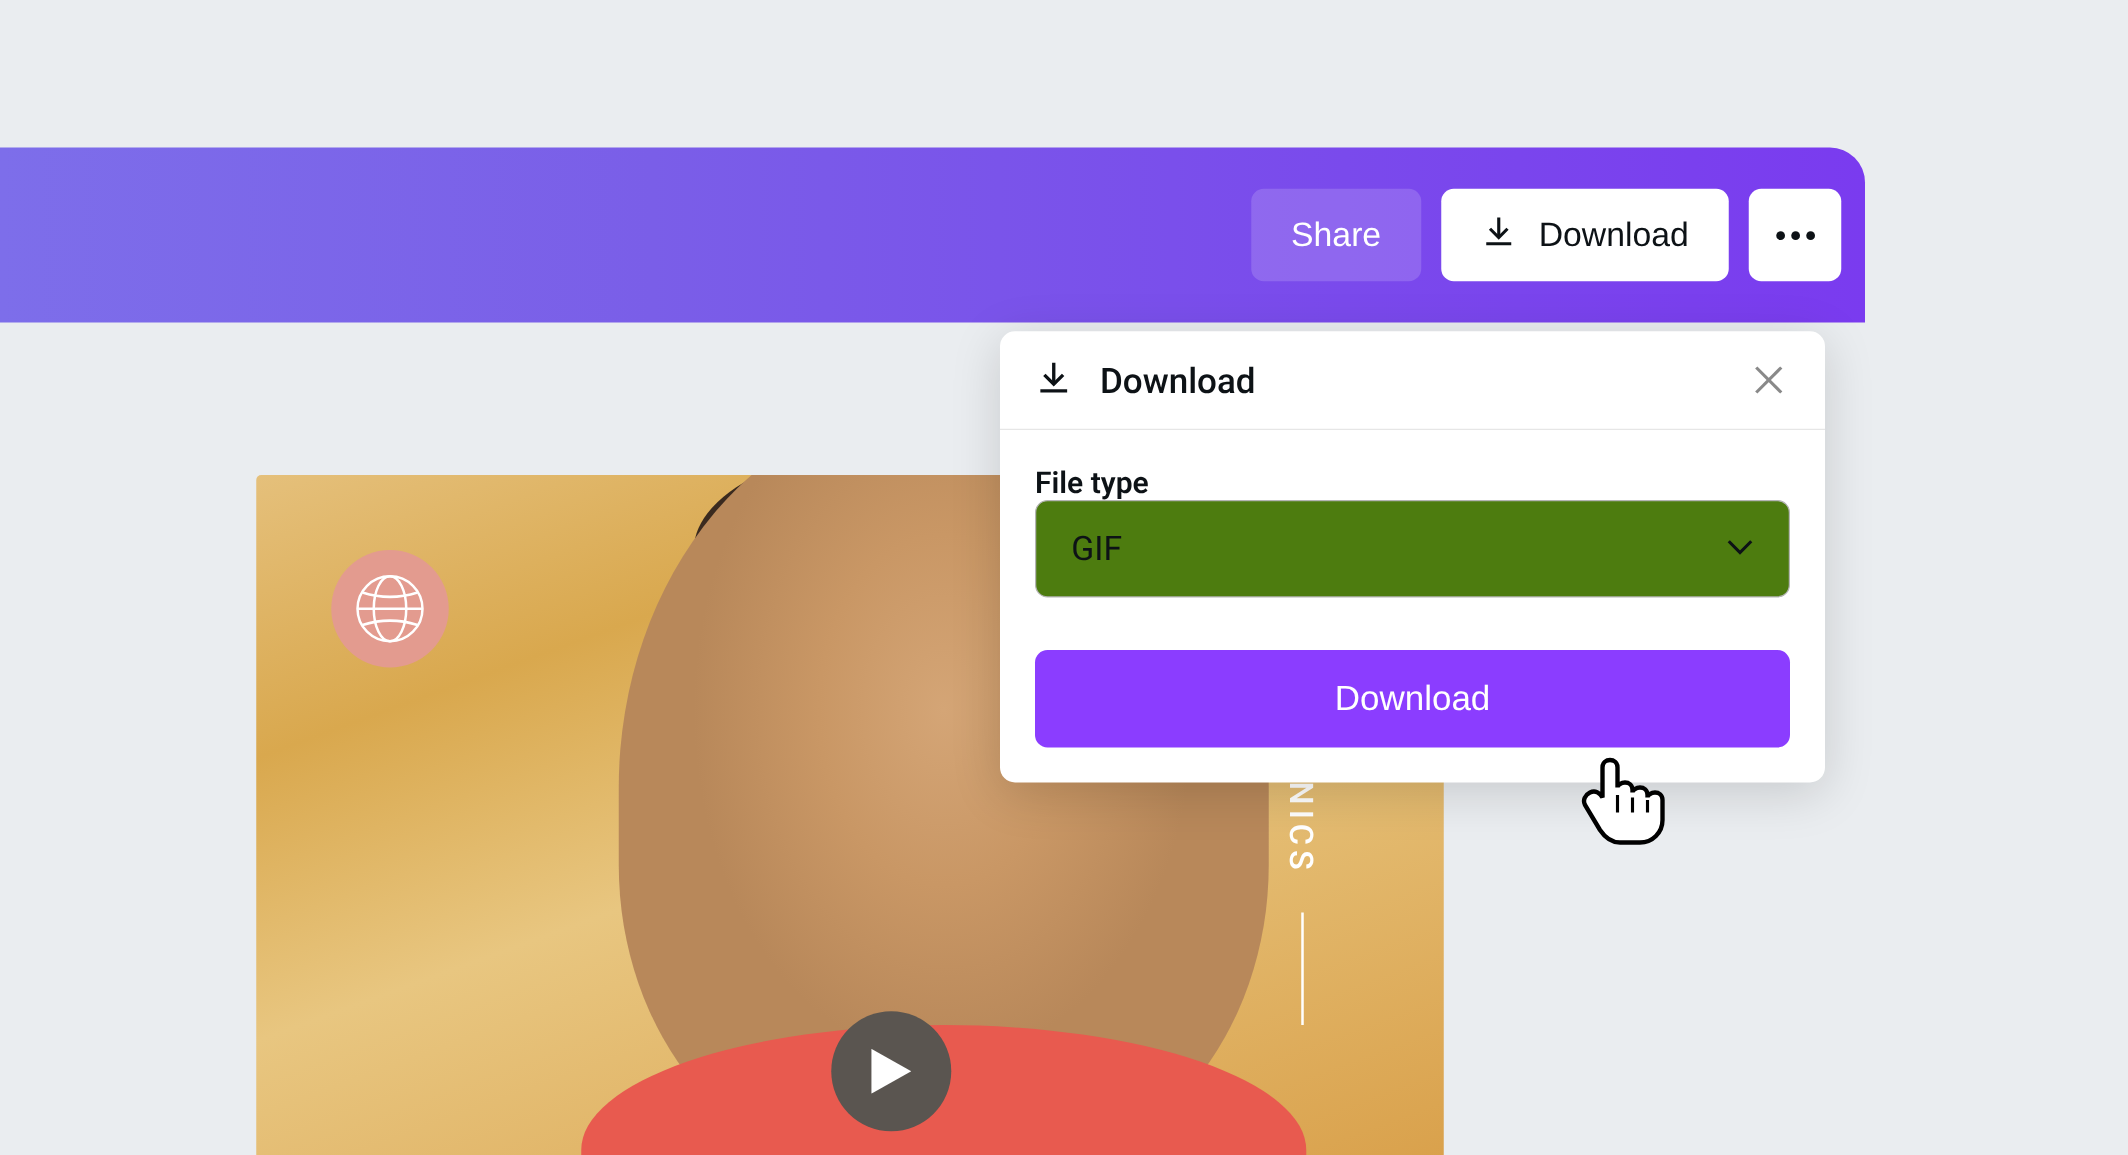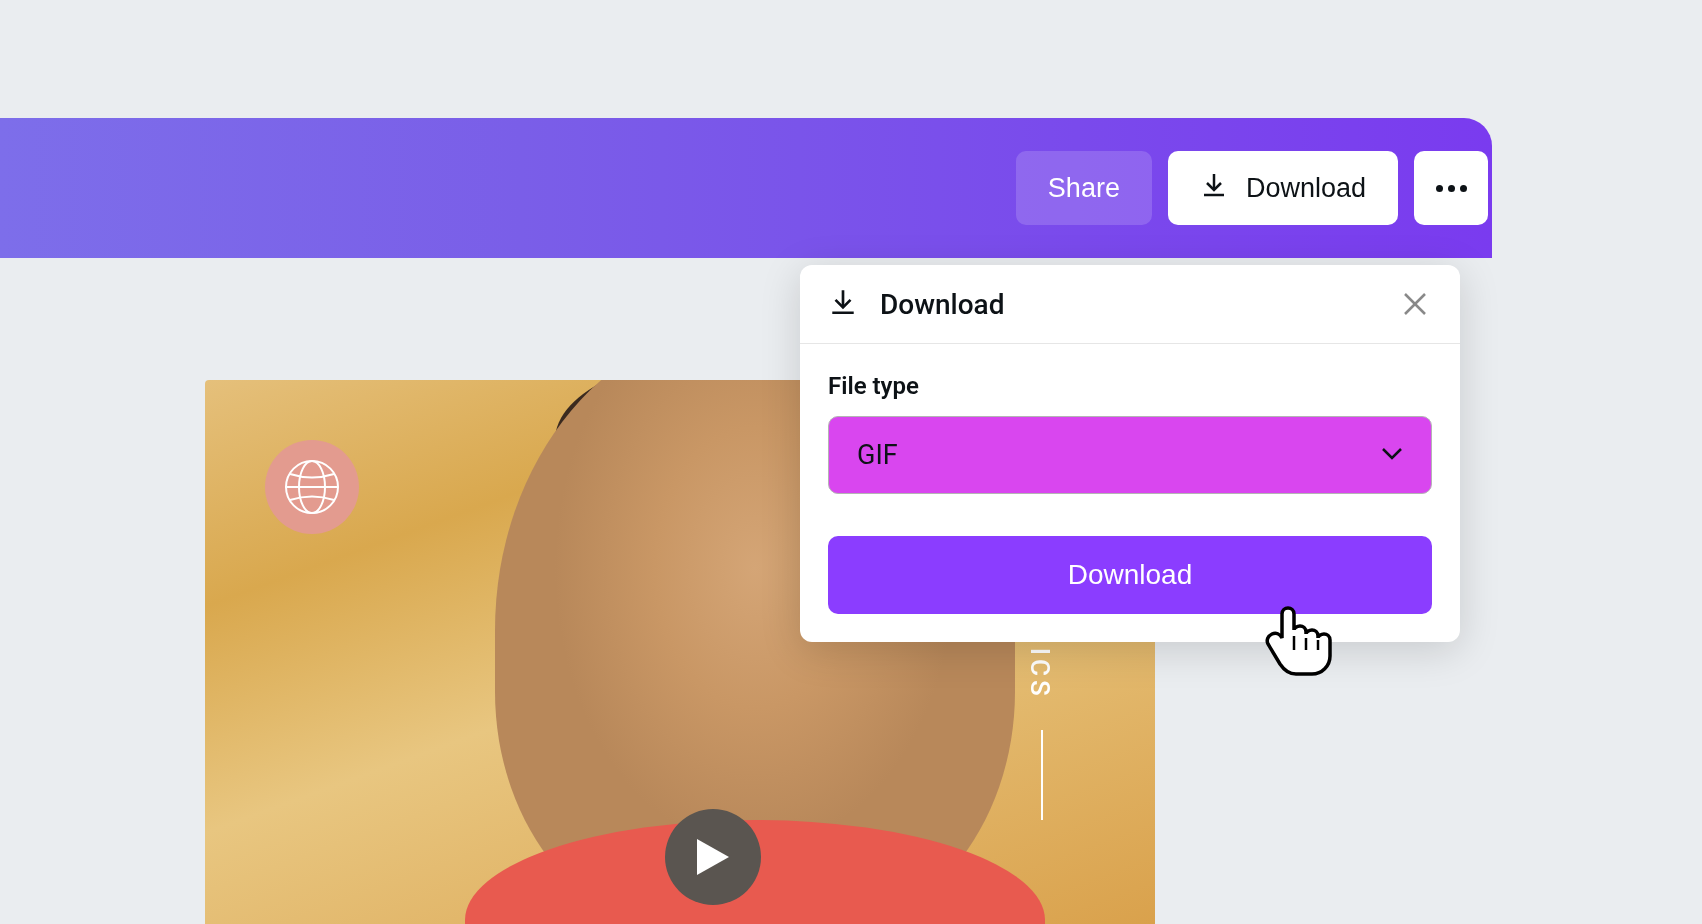--- a/index.html
+++ b/index.html
@@ -19,21 +19,21 @@
       position: absolute;
       top: 118px;
       left: 0;
       right: 210px;
       height: 140px;
       background: linear-gradient(90deg, #7d6eea 0%, #7a5ee8 35%, #7a3bef 100%);
       border-top-right-radius: 28px;
       display: flex;
       align-items: center;
       justify-content: flex-end;
-      padding-right: 4px;
+      padding-right: 19px;
       gap: 16px;
     }
     .btn-ghost {
       background: rgba(255,255,255,0.16);
       color: #ffffff;
       border: none;
       border-radius: 10px;
       height: 74px;
       padding: 0 32px;
       font-size: 27px;
@@ -191,33 +191,32 @@
       padding: 4px;
       display: flex;
     }
     .panel-body {
       padding: 28px;
     }
     .field-label {
       font-size: 24px;
       font-weight: 600;
       color: #0d1216;
-      margin-bottom: 16px;
     }
     .select-box {
       width: 100%;
       height: 78px;
       border: 1.5px solid #b4b4b4;
       border-radius: 10px;
       display: flex;
       align-items: center;
       justify-content: space-between;
       padding: 0 28px;
       cursor: pointer;
-      background: #d946ef;
+      background: #4d7c0f;
     }
     .select-value {
       font-size: 27px;
       color: #0d1216;
     }
     .download-action {
       width: 100%;
       height: 78px;
       background: #8b3dff;
       color: #ffffff;

